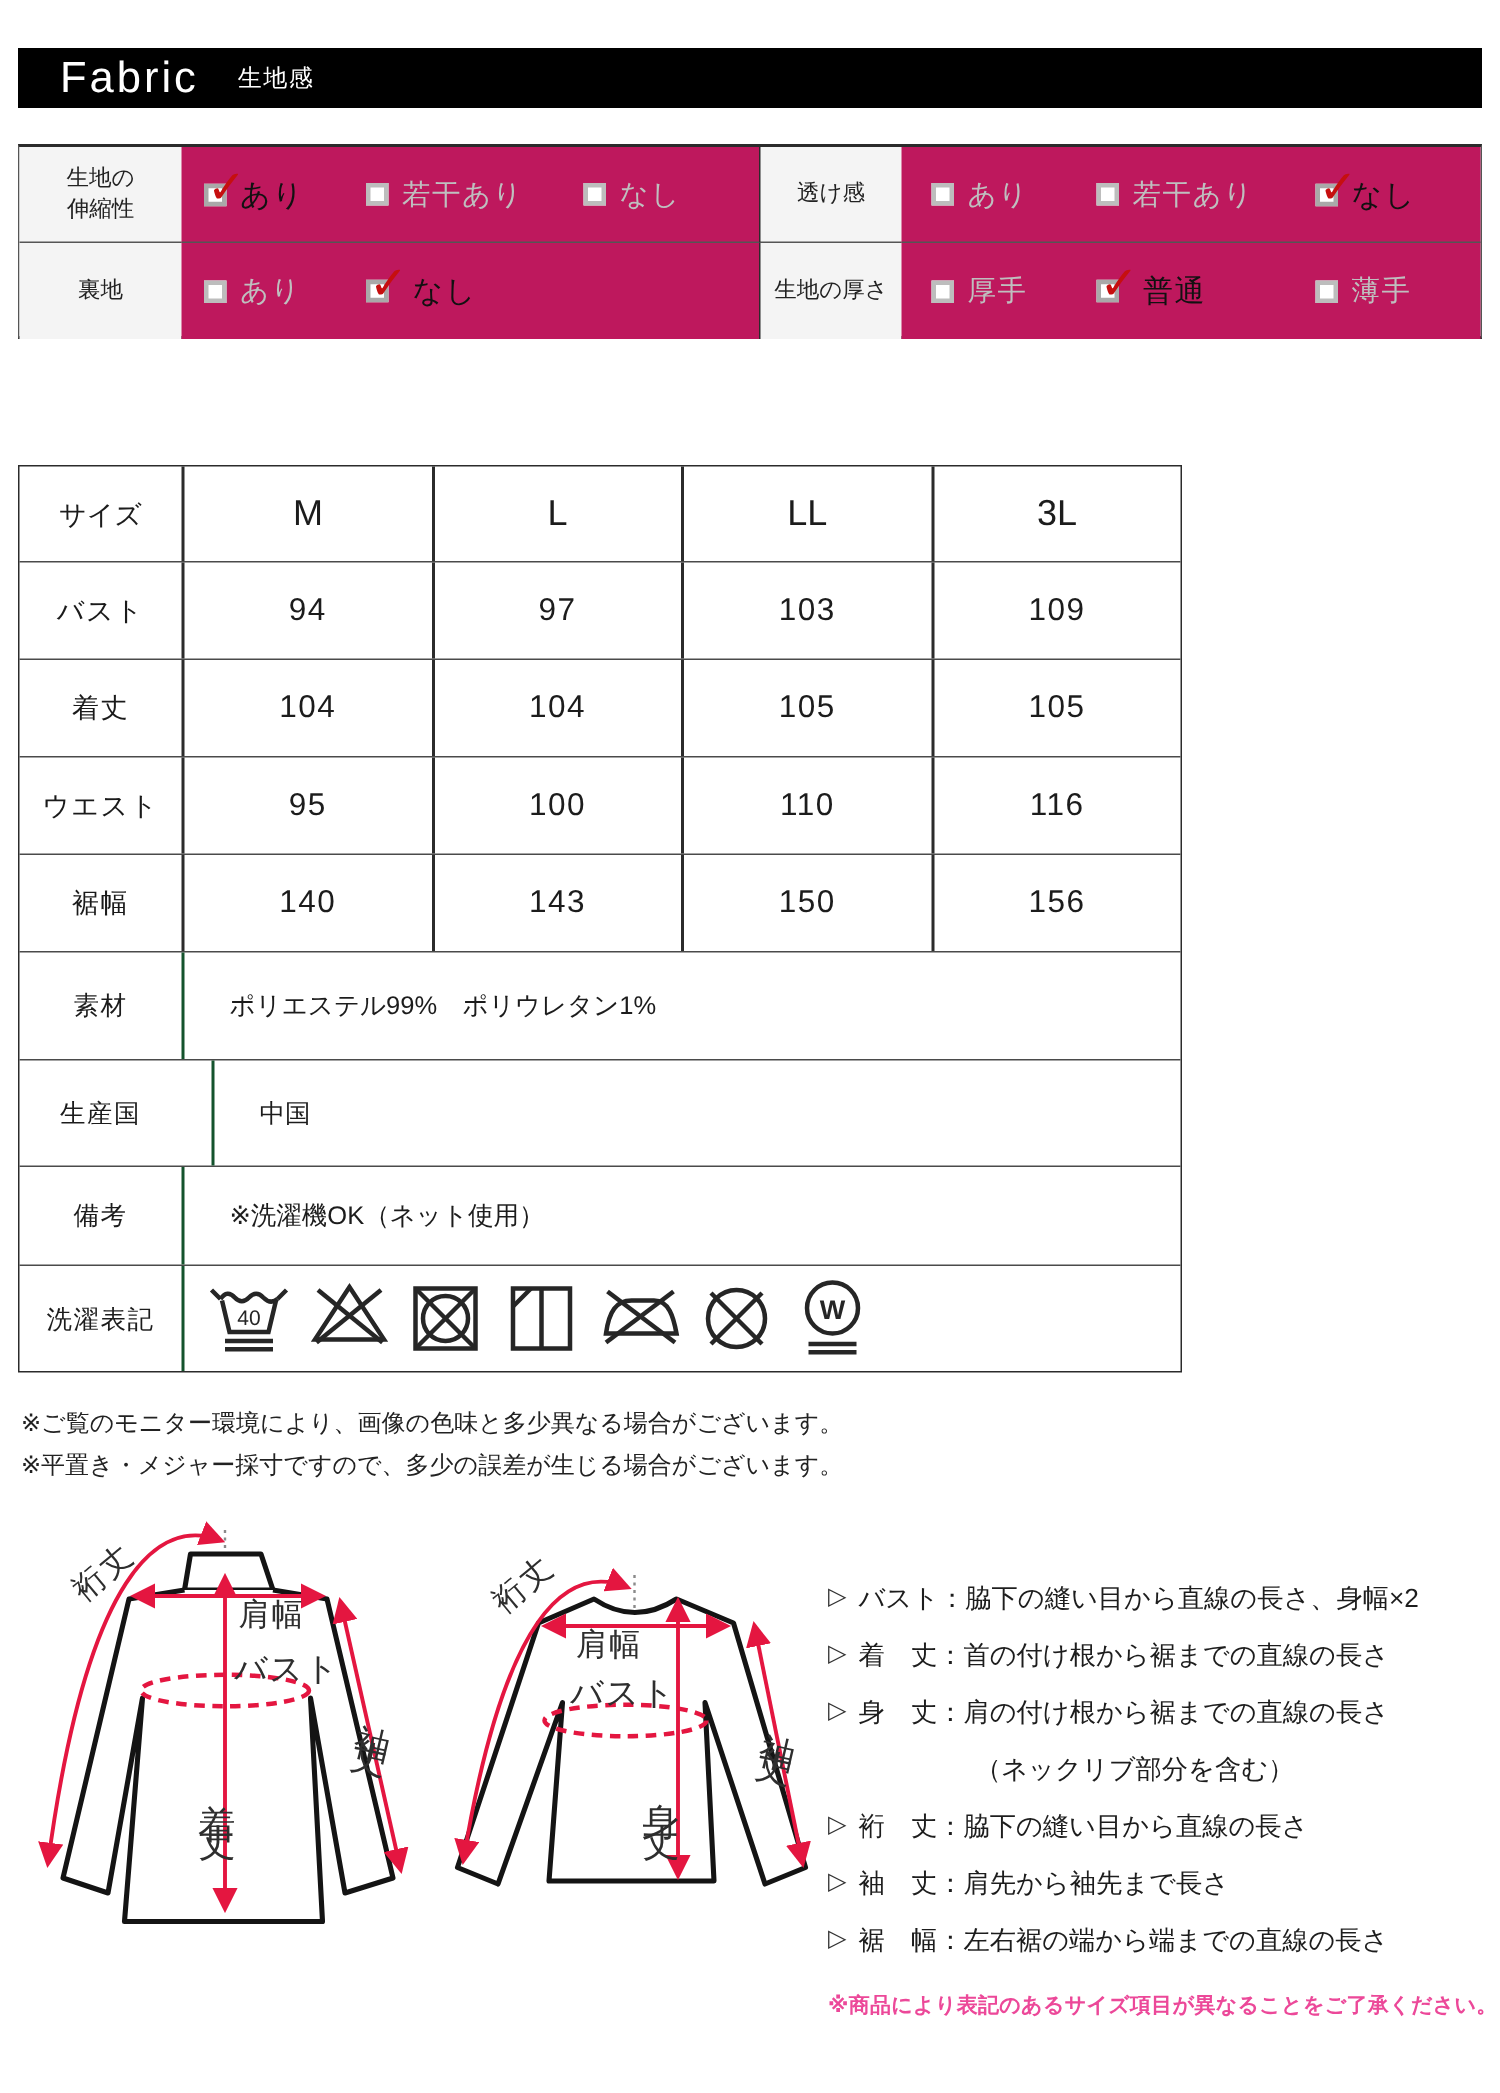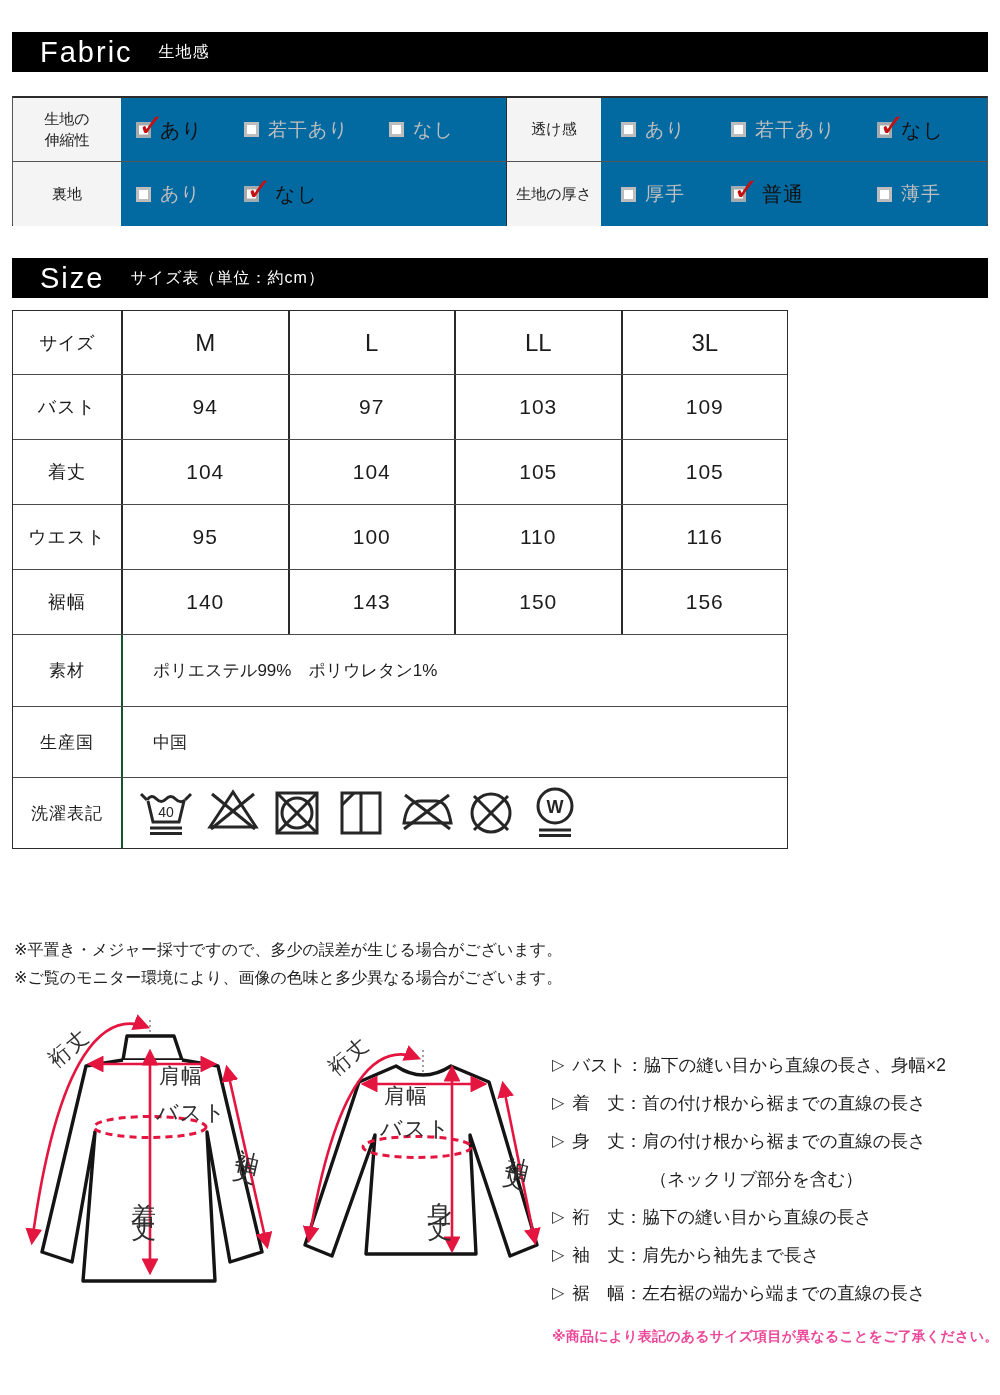--- a/index.html
+++ b/index.html
@@ -17,21 +17,21 @@
 
   
   .fabric-table { position:absolute; left:12px; top:96px; width:976px; height:130px;
                   border-top:2px solid #2b2b2b; border-bottom:2px solid #2b2b2b;
                   border-left:1px solid #555; border-right:1px solid #555;
                   display:grid; grid-template-columns:108px 385px 95px 1fr; grid-template-rows:64px 64px; }
   .fabric-table > div { border-bottom:1px solid #555; }
   .fabric-table > div:nth-child(n+5) { border-bottom:none; }
   .f-label { background:#f4f4f4; display:flex; align-items:center; justify-content:center;
              font-size:15px; line-height:1.35; text-align:center; white-space:pre-line; color:#222; }
-  .f-opts { position:relative; background:#0369a1; }
+  .f-opts { position:relative; background:#be185d; }
   .divider-left { border-left:1.5px solid #2b2b2b; }
   .fab-opt { position:absolute; top:50%; transform:translateY(-50%); display:flex; align-items:center; }
   .cb { position:relative; width:15px; height:15px; border:3px solid #a9a9a9; background:#fff; flex:0 0 auto; }
   .unchecked .cb { border-color:#bdbdbd; }
   .checked .cb::after { content:"✓"; position:absolute; left:-1px; top:-16px; font-size:31px;
                         font-weight:bold; color:#c60f0f; line-height:1; }
   .opt-label { margin-left:9px; font-size:19px; color:#bfbfbf; letter-spacing:1px; }
   .checked .opt-label { color:#111; font-size:20px; }
   .gap-wide .opt-label { margin-left:16px; }
   
@@ -46,21 +46,21 @@
   .s-row > div + div { border-left:2px solid #2b2b2b; }
   .s-head { height:64px; } .s-head > div { font-size:24px; }
   .s-head .s-corner { font-size:18px; }
   .s-data { height:65px; }
   .s-rowlabel { font-size:18px; color:#1a1a1a; letter-spacing:1px; }
   .s-val { font-size:21px; letter-spacing:1px; }
   .i-row { display:grid; grid-template-columns:108px 1fr; border-bottom:1px solid #4a4a4a; }
   .i-row:last-child { border-bottom:none; }
   .i-label { display:flex; align-items:center; justify-content:center; font-size:17px; letter-spacing:1px; }
   .i-value { border-left:2px solid #14532d; display:flex; align-items:center; padding-left:30px; font-size:17px; }
-  .i-mat { height:72px; } .i-org { height:71px; } .i-note { height:66px; } .i-care { height:70px; }
+  .i-mat { height:72px; } .i-org { height:71px;gap:20px; } .i-note { height:66px; } .i-care { height:70px; }
   .care-icons { display:flex; align-items:center; gap:8px; padding-left:12px; }
   .care-icons svg { display:block; }
   .care-icons text { font-family:"Liberation Sans",sans-serif; }
 
   
   .notes { position:absolute; left:14px; top:936px; font-size:16px; line-height:1.72; color:#222; }
 
   
   .diag { position:absolute; }
   .diag-left  { left:30px;  top:1020px; width:250px; height:275px; }
@@ -142,24 +142,20 @@
           <span class="cb"></span>
           <span class="opt-label">普通</span>
         </span>
       <span class="fab-opt q3 unchecked">
           <span class="cb"></span>
           <span class="opt-label">薄手</span>
         </span>
     </div>
   </div>
 
-  <div class="bar bar-size">
-    <span class="en">Size</span>
-    <span class="ja">サイズ表（単位：約cm）</span>
-  </div>
 
   <div class="size-table">
     <div class="s-row s-head">
       <div class="s-corner">サイズ</div>
       <div>M</div>
       <div>L</div>
       <div>LL</div>
       <div>3L</div>
     </div>
     <div class="s-row s-data">
@@ -191,20 +187,24 @@
       <div class="s-val">156</div>
     </div>
 
     <div class="i-row i-mat">
       <div class="i-label">素材</div>
       <div class="i-value">ポリエステル99%　ポリウレタン1%</div>
     </div>
     <div class="i-row i-org">
       <div class="i-label">生産国</div>
       <div class="i-value">中国</div>
+    </div>
+    <div class="i-row i-note">
+      <div class="i-label">備考</div>
+      <div class="i-value">※洗濯機OK（ネット使用）</div>
     </div>
     <div class="i-row i-care">
       <div class="i-label">洗濯表記</div>
       <div class="i-value care-icons">
         <svg width="62" height="56" viewBox="0 0 60 56" fill="none" stroke="#262626" stroke-width="3">
           <path d="M5 9 L11 15 M55 9 L49 15"></path>
           <path d="M11 15 Q15.5 8.5 20.5 14 Q25.2 19 30 14 Q34.8 9 39.5 14 Q44.5 19 49 15"></path>
           <path d="M12 16 L17 37 L43 37 L48 16"></path>
           <text x="30" y="32" font-size="14" fill="#262626" stroke="none" text-anchor="middle">40</text>
           <line x1="14" y1="43" x2="46" y2="43"></line>
@@ -240,22 +240,22 @@
           <circle cx="28" cy="22" r="17"></circle>
           <text x="28" y="29" font-size="18" font-weight="bold" fill="#262626" stroke="none" text-anchor="middle">W</text>
           <line x1="12" y1="46" x2="44" y2="46"></line>
             <line x1="12" y1="51.5" x2="44" y2="51.5"></line>
         </svg>
       </div>
     </div>
   </div>
 
   <div class="notes">
+    <div>※ご覧のモニター環境により、画像の色味と多少異なる場合がございます。</div>
     <div>※平置き・メジャー採寸ですので、多少の誤差が生じる場合がございます。</div>
-    <div>※ご覧のモニター環境により、画像の色味と多少異なる場合がございます。</div>
   </div>
 
   <div class="diag diag-left">
     <svg class="garment" width="250" height="275" viewBox="0 0 250 275">
       <defs>
         <marker id="ahL" viewBox="0 0 10 10" refX="8" refY="5" markerWidth="6.5" markerHeight="6.5" orient="auto-start-reverse">
           <path d="M0 0 L10 5 L0 10 Z" fill="#e41640"></path>
         </marker>
       </defs>
       <line x1="120" y1="0" x2="120" y2="24" stroke="#8a8a8a" stroke-width="1.6" stroke-dasharray="2 3"></line>

